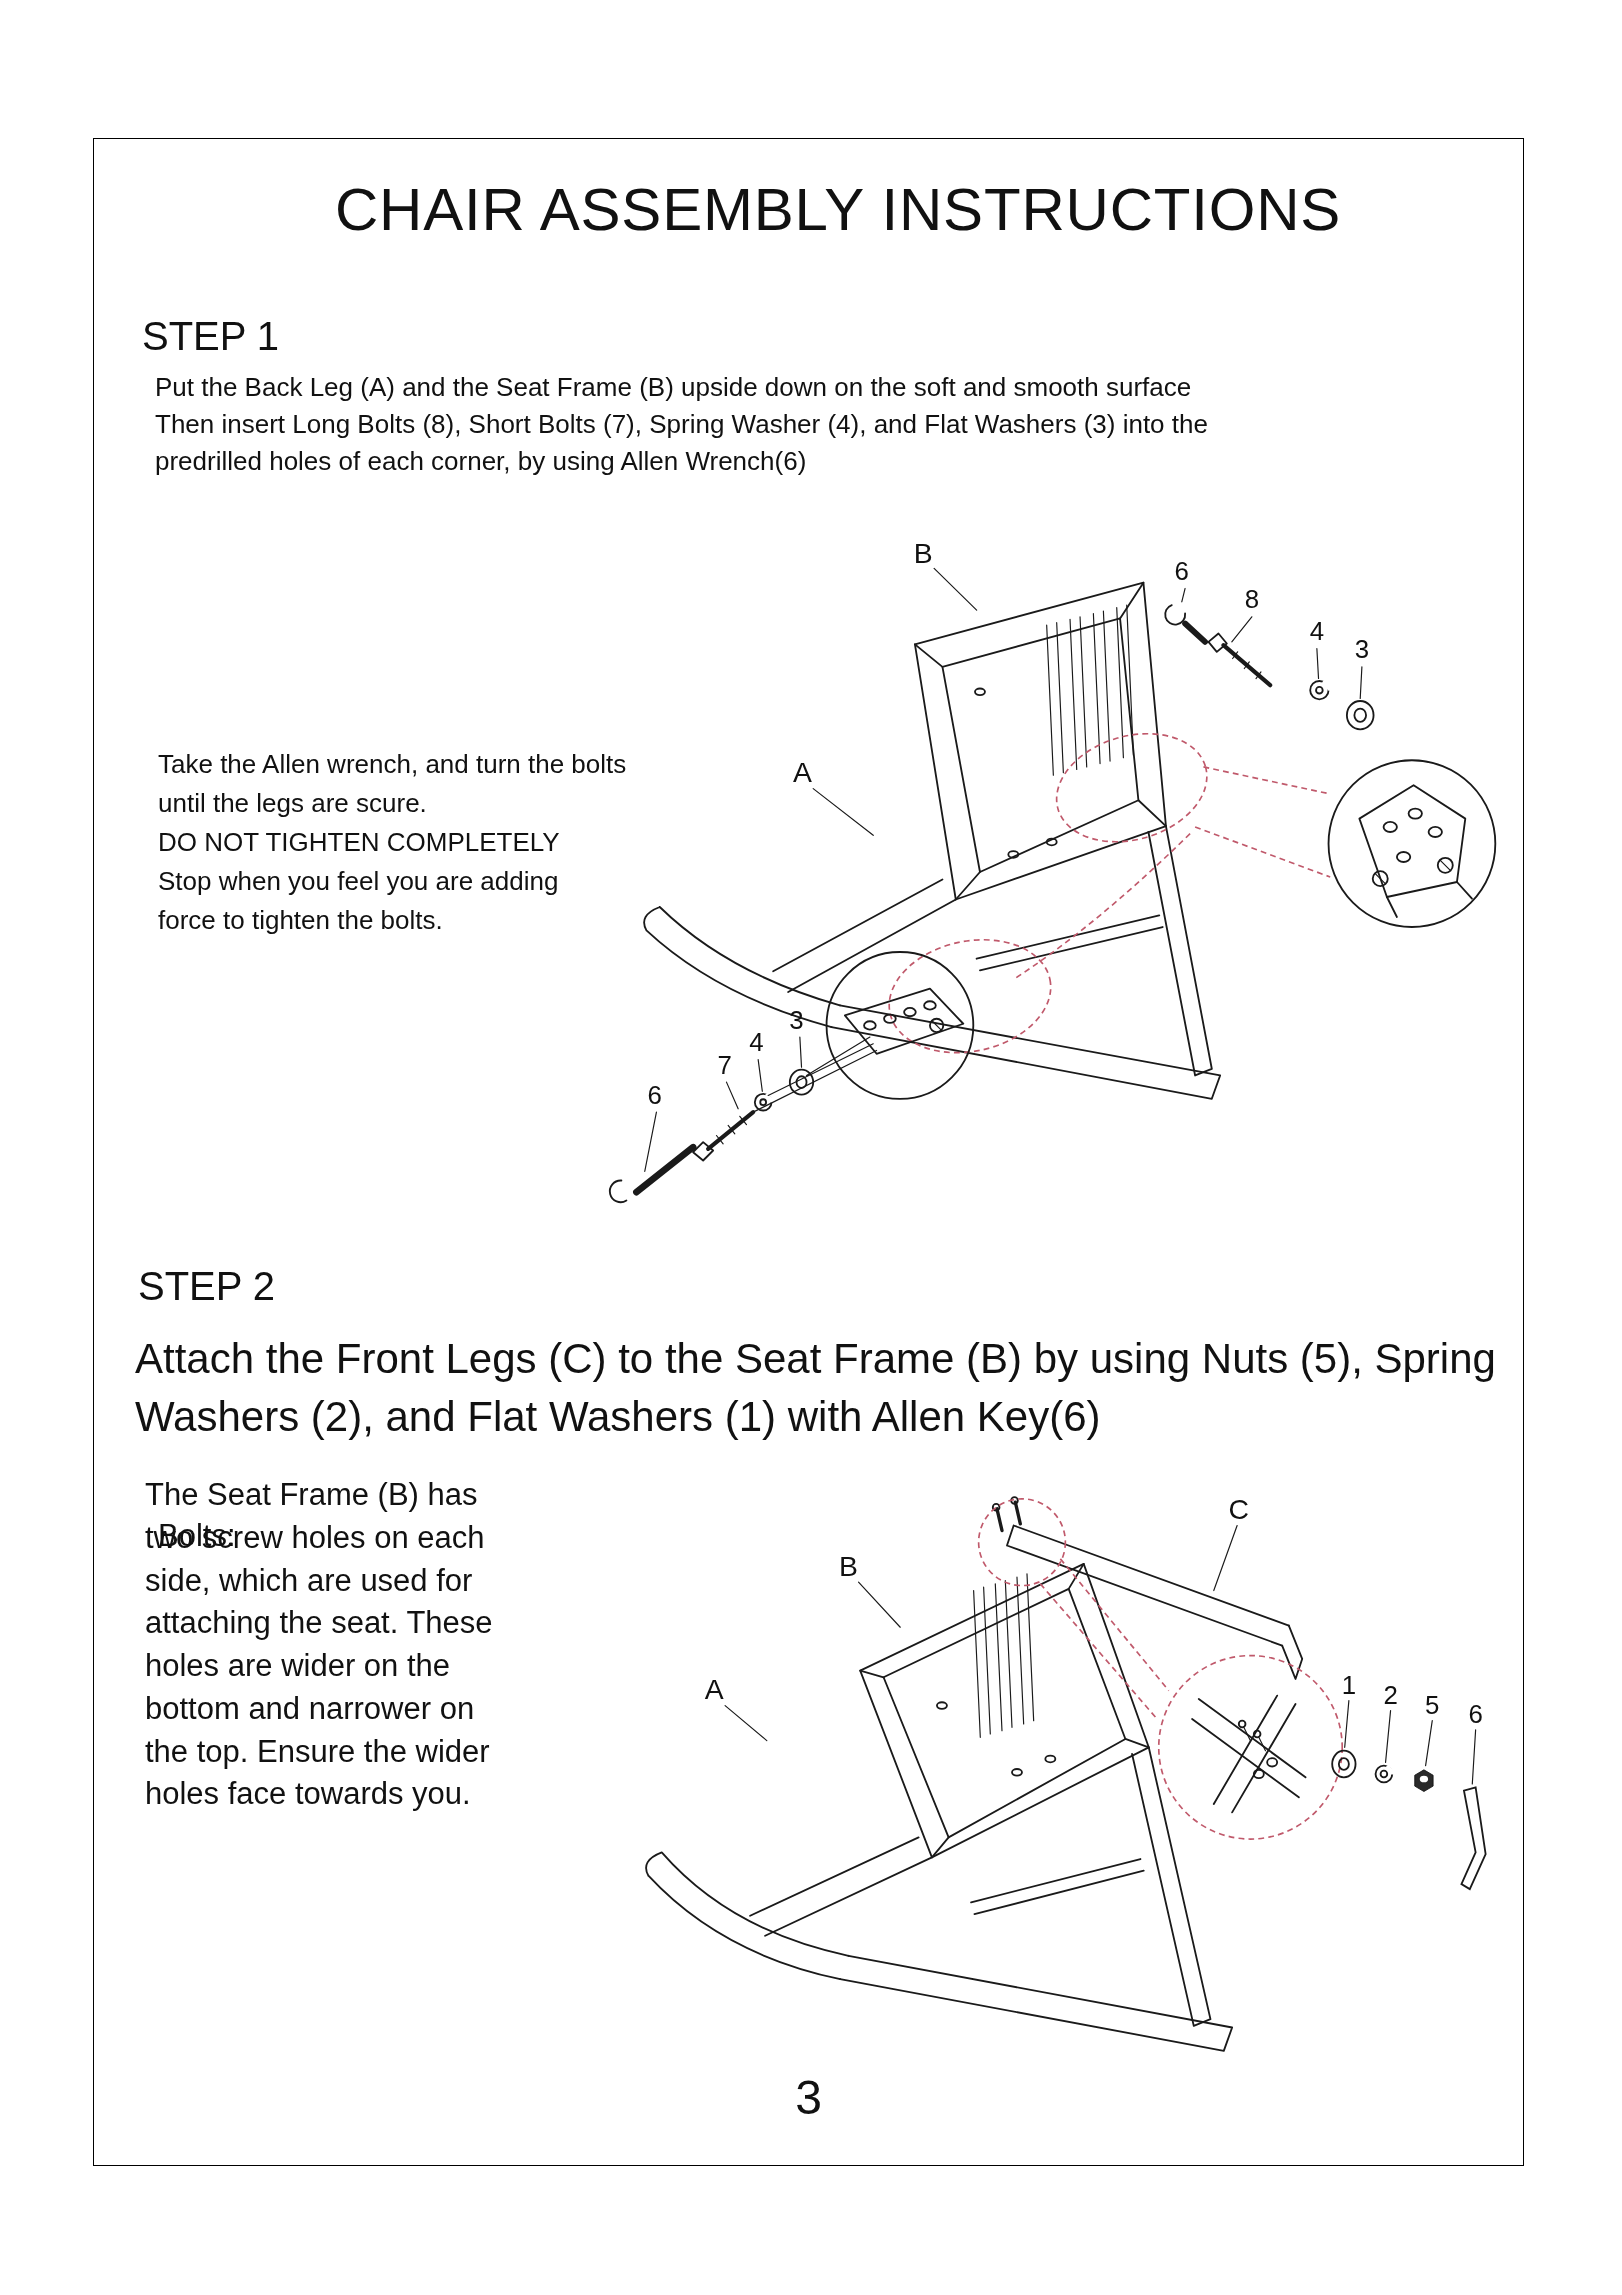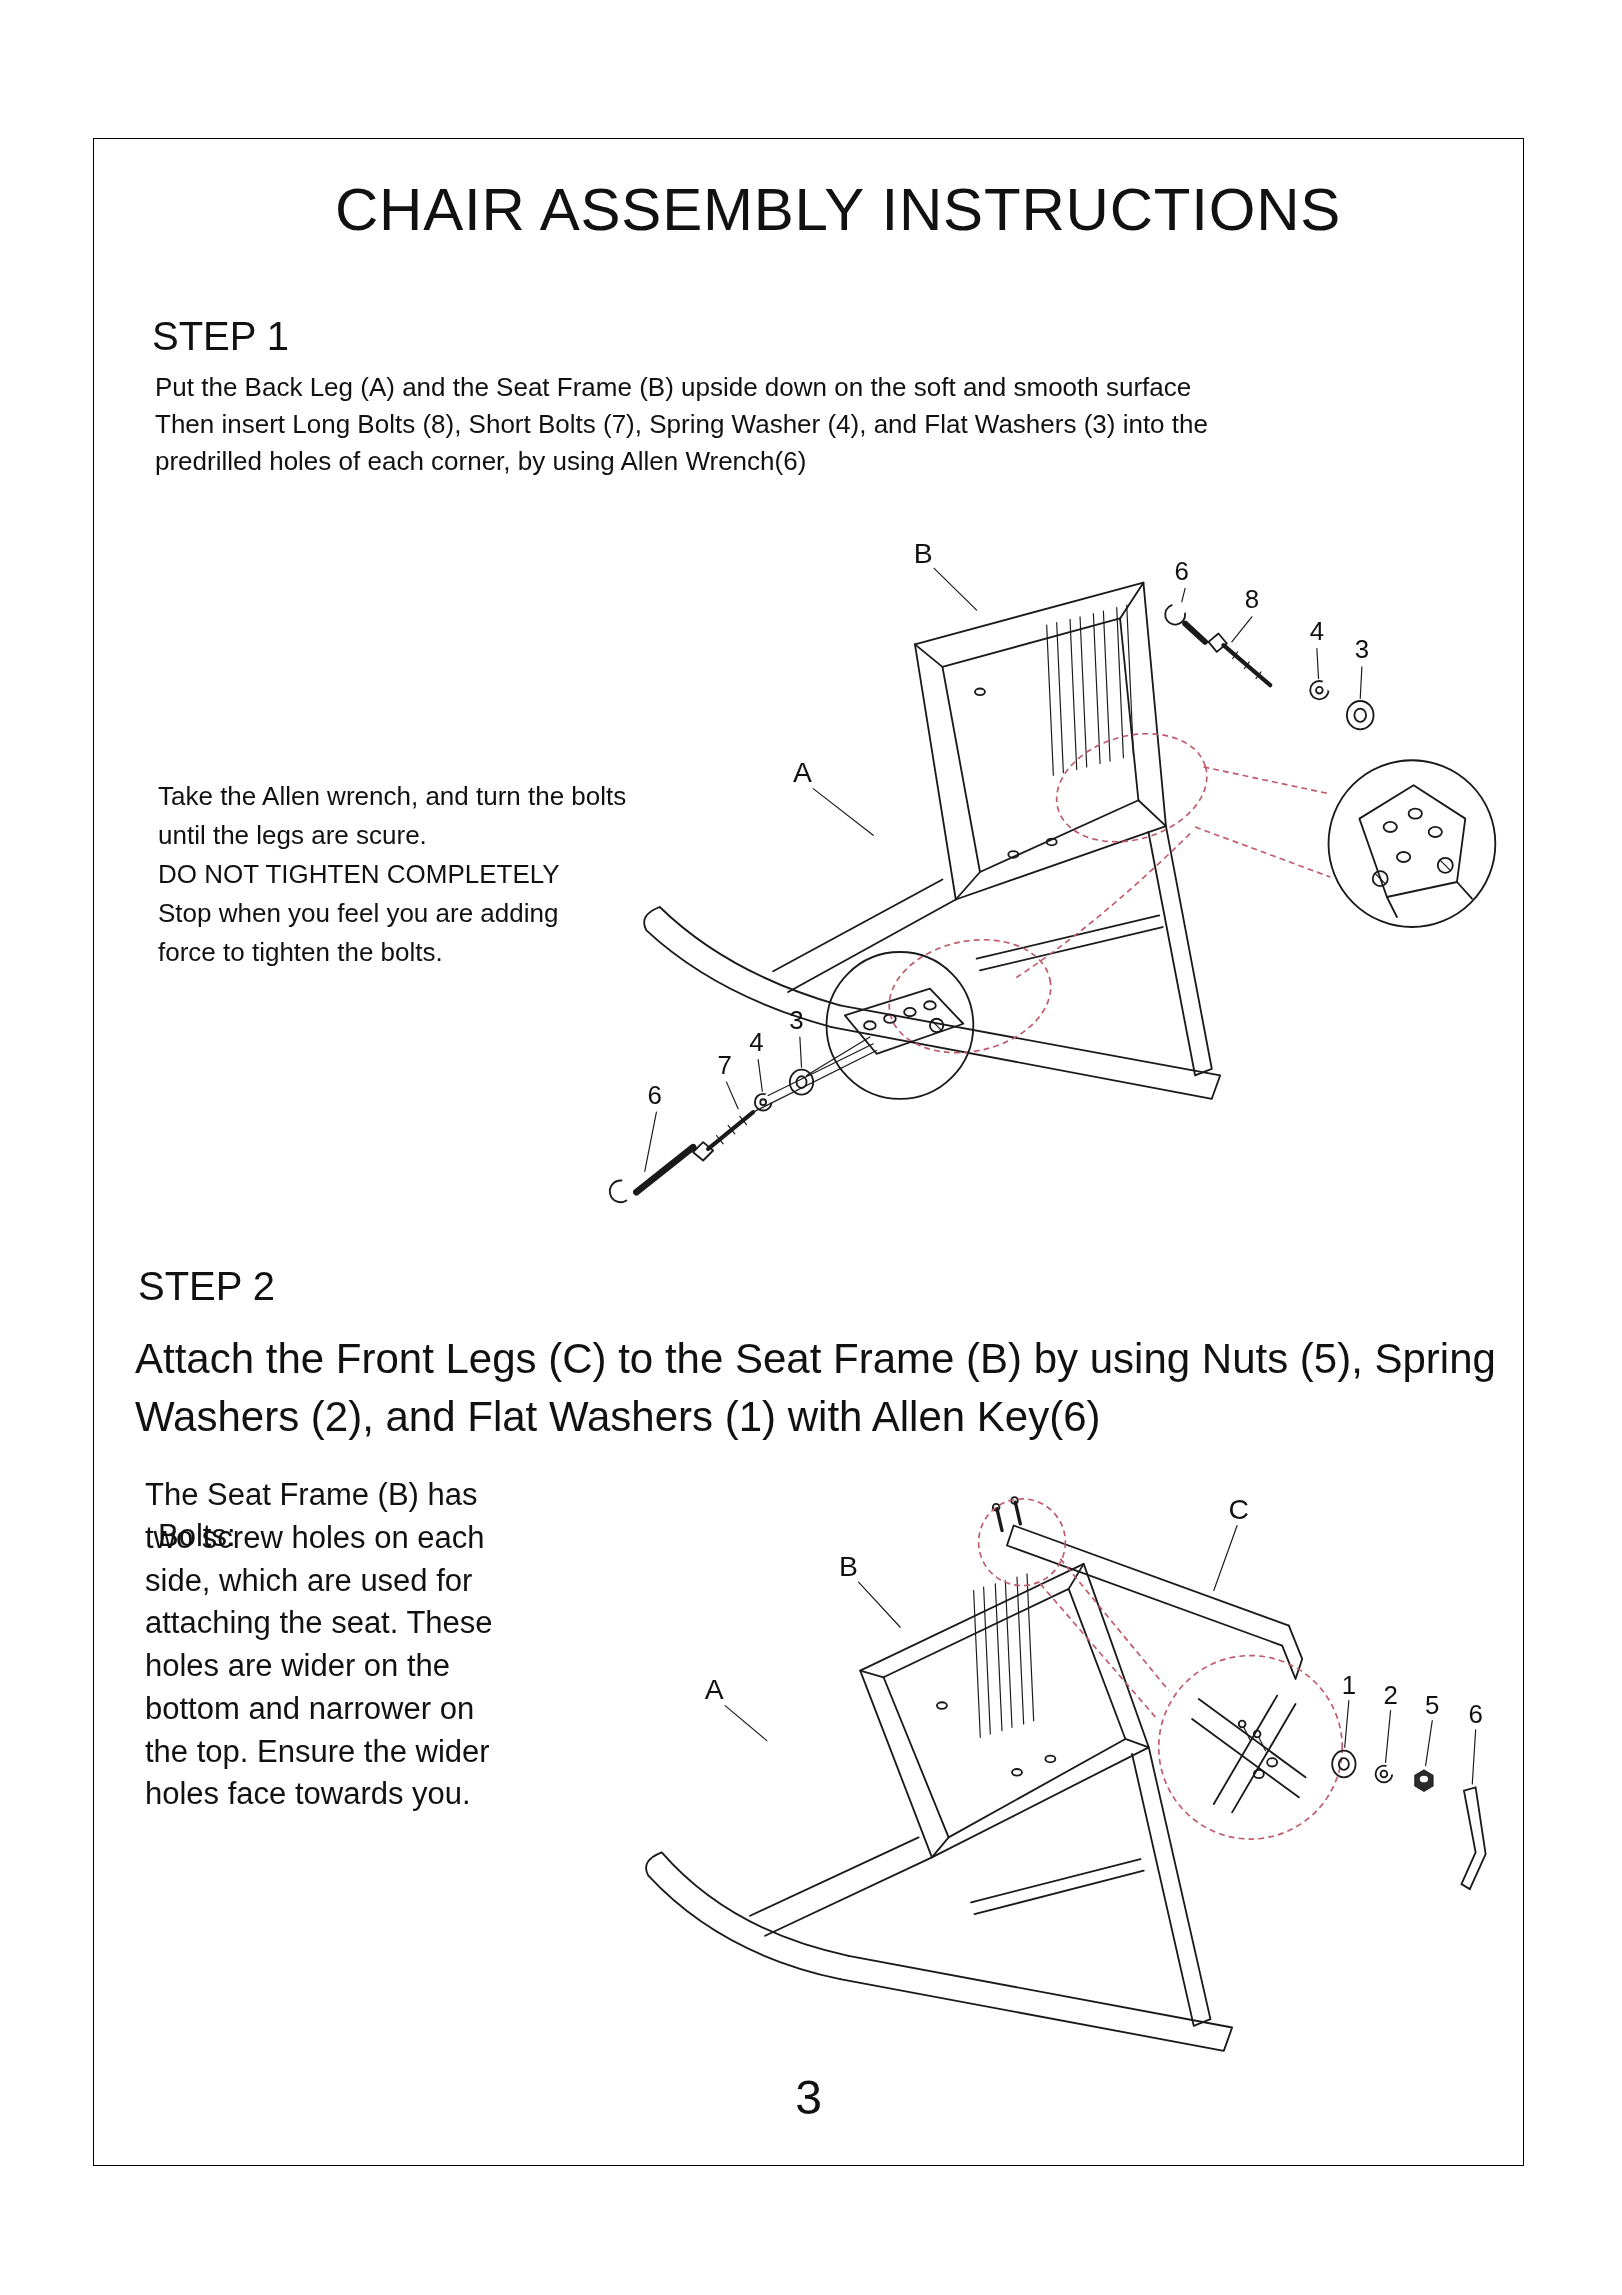--- a/index.html
+++ b/index.html
@@ -5,25 +5,25 @@
   html,body{margin:0;padding:0}
   body{
     width:1623px;height:2295px;position:relative;background:#fff;
     font-family:"Liberation Sans",sans-serif;color:#111;
     --line:#1a1a1a;--callout:#c0596b;
   }
   .border{position:absolute;left:93px;top:138px;width:1429px;height:2026px;border:1.7px solid #000}
   .title{position:absolute;left:93px;top:175px;width:1490px;text-align:center;
          font-size:60px;font-weight:400;letter-spacing:0.8px;margin:0}
   .step-heading{position:absolute;font-size:40px;font-weight:400}
-  #step1-heading{left:152px;top:314px}
+  #step1-heading{left:142px;top:314px}
   #step2-heading{left:138px;top:1264px}
   .body-text{position:absolute;white-space:pre-line}
   #step1-body{left:155px;top:369px;font-size:26px;line-height:1.42}
-  #step1-note{left:158px;top:777px;font-size:26px;line-height:1.5}
+  #step1-note{left:158px;top:745px;font-size:26px;line-height:1.5}
   #step2-body{left:135px;top:1330px;font-size:42px;line-height:1.38}
   #note-heading{position:absolute;left:158px;top:1518px;font-size:31px}
   #note-body{left:145px;top:1474px;font-size:31px;line-height:1.38}
   .pagenum{position:absolute;left:93px;top:2070px;width:1431px;text-align:center;font-size:48px}
   svg{position:absolute;overflow:visible}
   #svg1{left:513px;top:525px}
   #svg2{left:550px;top:1472px}
   .ln{stroke:var(--line);fill:none;stroke-width:2.2;stroke-linecap:round;stroke-linejoin:round}
   .thin{stroke-width:1.4}
   .red{stroke:var(--callout);fill:none;stroke-width:2;stroke-dasharray:7 5}

